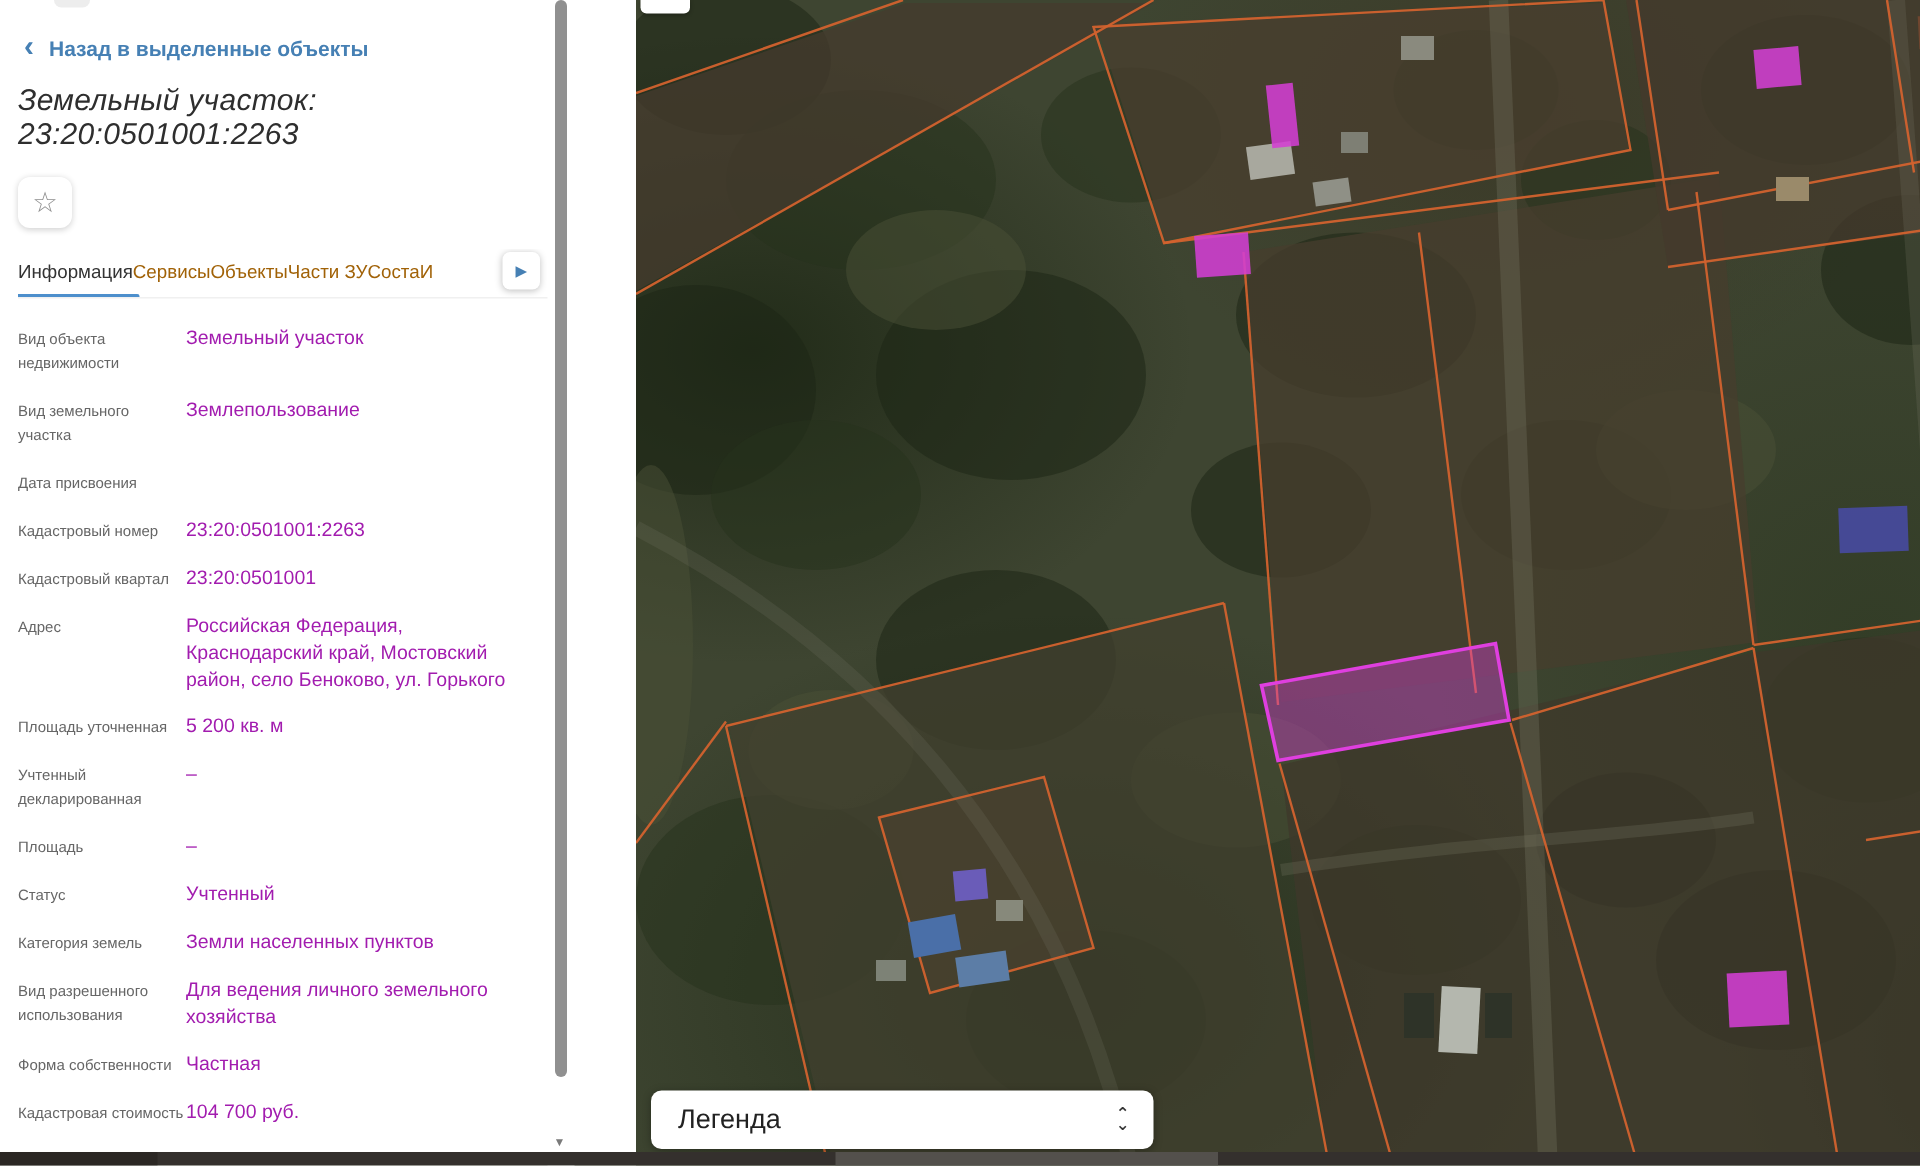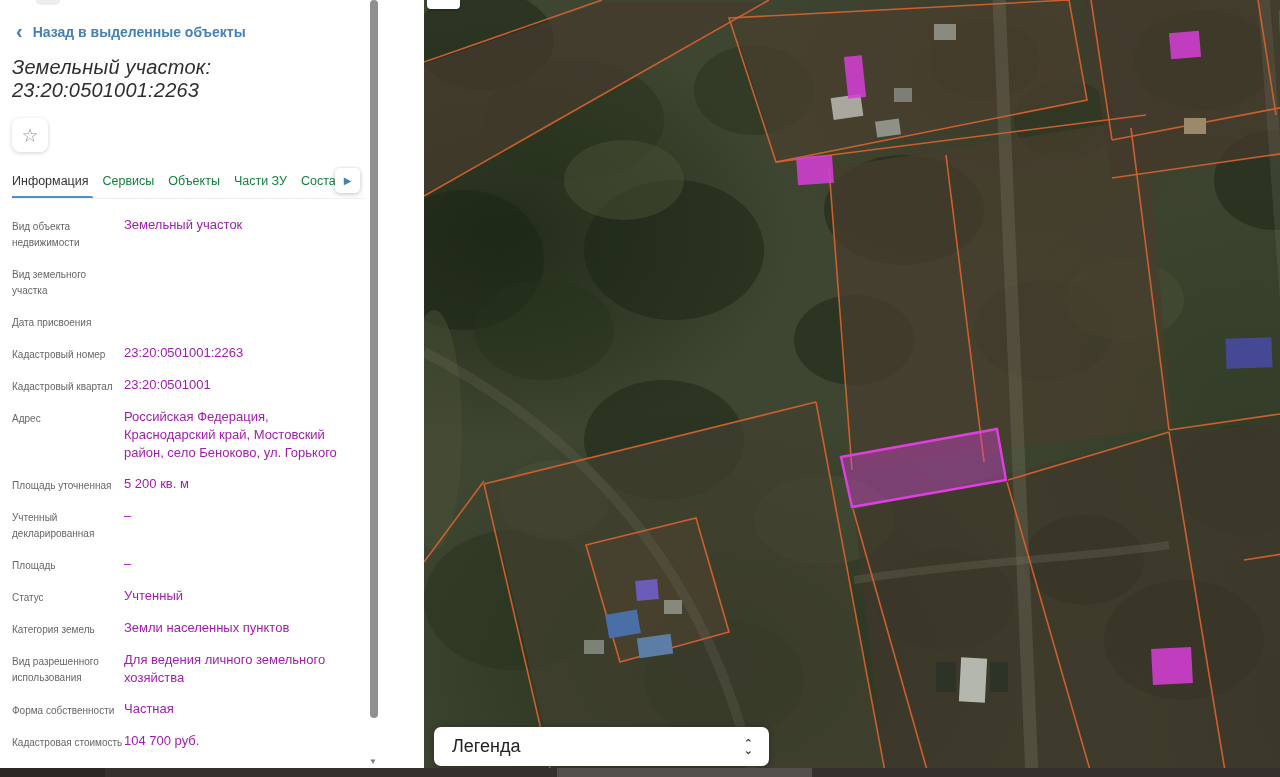--- a/index.html
+++ b/index.html
@@ -25,24 +25,24 @@
   .page-title{
     margin:16px 0 0 0;font-size:20px;font-weight:500;color:#2e2e2e;letter-spacing:.2px;font-style:italic;
   }
   .fav-btn{
     margin-top:16px;width:36px;height:34px;background:#fff;border:none;border-radius:8px;
     box-shadow:0 1px 4px rgba(0,0,0,.18);display:flex;align-items:center;justify-content:center;
     cursor:pointer;
   }
   .star{font-size:19px;color:#8f8f8f;line-height:1;}
   .tabbar{
-    position:relative;margin-top:14px;height:32px;display:flex;align-items:center;gap:14px;
+    position:relative;margin-top:14px;height:32px;display:flex;align-items:center;gap:0;
     width:362px;overflow:hidden;border-bottom:1px solid #f0f0f0;white-space:nowrap;
   }
-  .tab{font-size:12.5px;color:#15803d;cursor:pointer;flex:0 0 auto;padding-bottom:2px;}
+  .tab{font-size:12.5px;color:#a16207;cursor:pointer;flex:0 0 auto;padding-bottom:2px;}
   .tab.active{color:#333;position:relative;}
   .tab.active::after{
     content:"";position:absolute;left:-4px;right:-4px;bottom:-9px;height:3px;
     background:var(--tab-underline);border-radius:2px;
   }
   .tabs-scroll-btn{
     position:absolute;right:14px;top:2px;width:25px;height:25px;background:#fff;border:none;
     border-radius:5px;box-shadow:0 1px 5px rgba(0,0,0,.25);cursor:pointer;
     display:flex;align-items:center;justify-content:center;color:var(--link-blue);font-size:10px;
   }
@@ -132,20 +132,21 @@
         <span>▶</span>
       </button>
     </div>
     <div class="fields" id="fields">
         <div class="field-row">
           <div class="field-label">Вид объекта недвижимости</div>
           <div class="field-value">Земельный участок</div>
         </div>
         <div class="field-row">
           <div class="field-label">Вид земельного участка</div>
+          <div class="field-value">Землепользование</div>
         </div>
         <div class="field-row">
           <div class="field-label">Дата присвоения</div>
         </div>
         <div class="field-row">
           <div class="field-label">Кадастровый номер</div>
           <div class="field-value">23:20:0501001:2263</div>
         </div>
         <div class="field-row">
           <div class="field-label">Кадастровый квартал</div>

